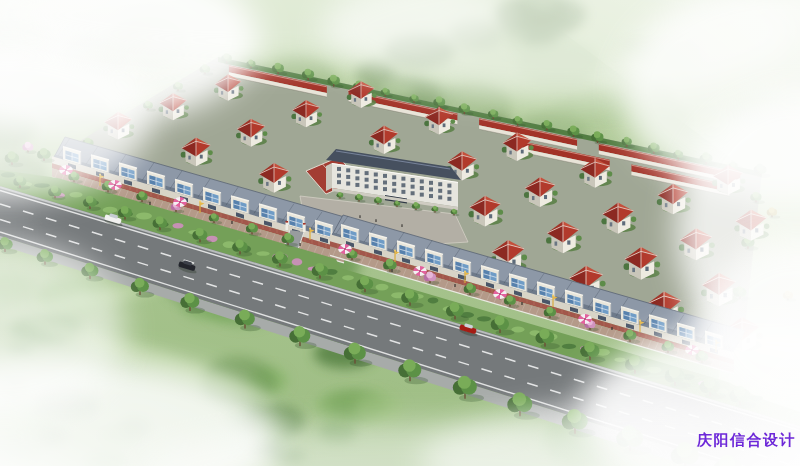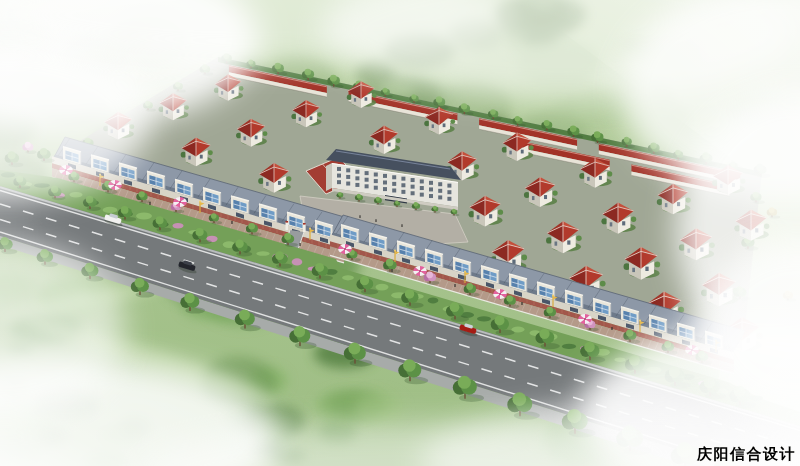--- a/index.html
+++ b/index.html
@@ -1,21 +1,21 @@
 <!DOCTYPE html>
 <html><head>
 <meta charset="utf-8">
 <style>
   html,body{margin:0;padding:0;background:#e8efe0;font-family:"Liberation Sans",sans-serif;}
   .stage{position:relative;width:800px;height:466px;overflow:hidden;background:#cfe0bc;}
   .stage svg{position:absolute;left:0;top:0;display:block;}
   .vignette{position:absolute;left:0;top:0;width:800px;height:466px;pointer-events:none;
     background:radial-gradient(ellipse at 48% 44%, rgba(255,255,255,0) 58%, rgba(255,255,255,.28) 82%, rgba(255,255,255,.85) 99%);}
-  .watermark{position:absolute;right:4px;bottom:2px;font-size:15px;font-weight:bold;letter-spacing:1.5px;
-    color:#000000;text-shadow:0 0 2px rgba(245,245,240,.95), 1px 1px 1px rgba(255,255,255,.75), -1px -1px 1px rgba(255,255,255,.55);margin-top:40px;}
+  .watermark{position:absolute;right:4px;bottom:16px;font-size:15px;font-weight:bold;letter-spacing:1.5px;
+    color:#6d28d9;text-shadow:0 0 2px rgba(245,245,240,.95), 1px 1px 1px rgba(255,255,255,.75), -1px -1px 1px rgba(255,255,255,.55);margin-top:40px;}
 </style>
 </head>
 <body>
 
 <div class="stage">
   <svg id="scene" width="800" height="466" viewBox="0 0 800 466">
       <defs>
         <filter id="soft" x="-60%" y="-60%" width="220%" height="220%">
           <feGaussianBlur stdDeviation="6"></feGaussianBlur>
         </filter>

